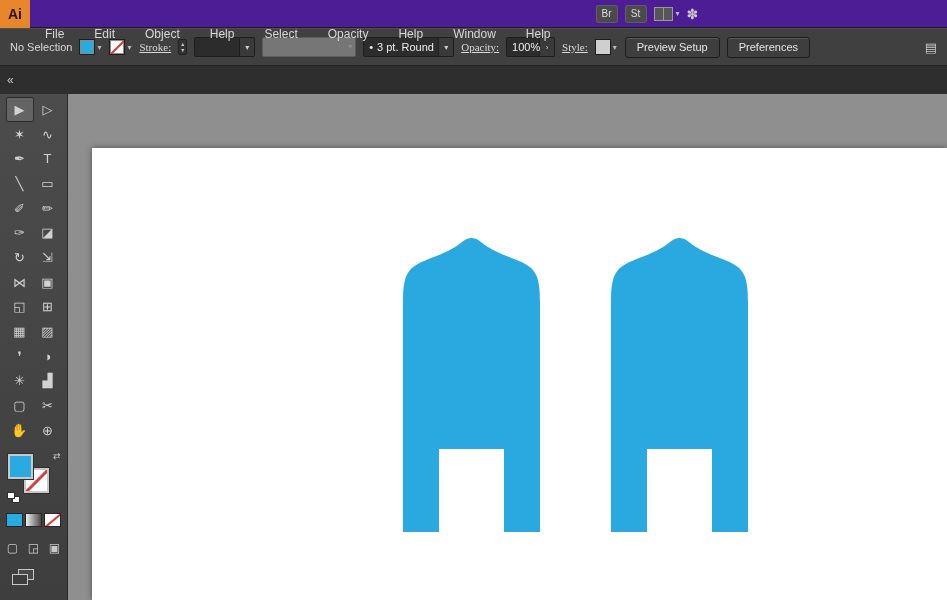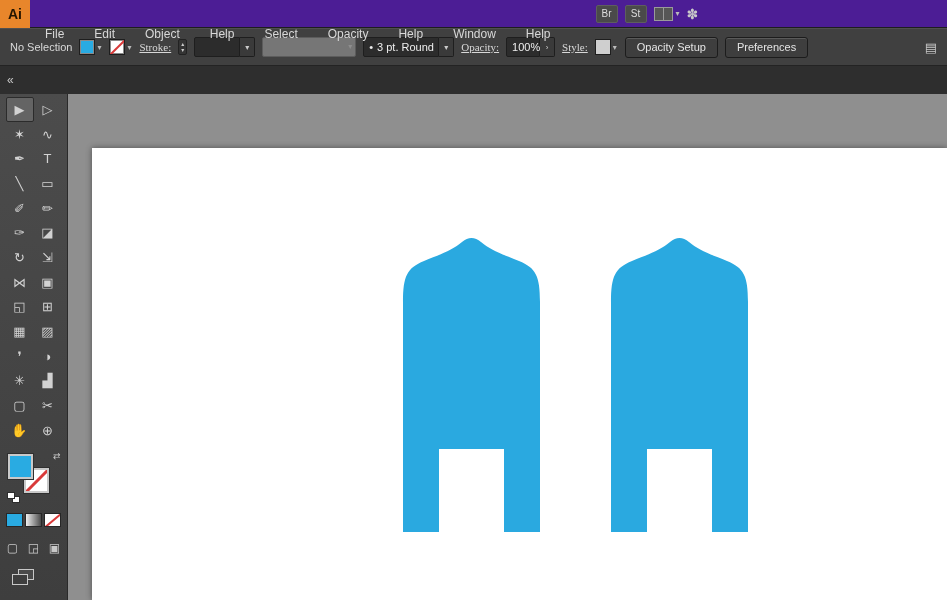--- a/index.html
+++ b/index.html
@@ -149,21 +149,21 @@
         <span>›</span>
       </div>
   </div>
 
   <span class="cb-label linkish">Style:</span>
   <div class="swatch-combo">
     <span class="style-swatch"></span>
     <span class="mini-caret">▾</span>
   </div>
 
-  <button class="btn">Opacity Setup</button>
+  <button class="btn">Preview Setup</button>
   <button class="btn">Preferences</button>
 
   <span class="panel-flyout">▤</span>
 </div>
 
 <div class="tabbar">
   <div class="collapse">
     <span>«</span>
   </div>
 </div>

